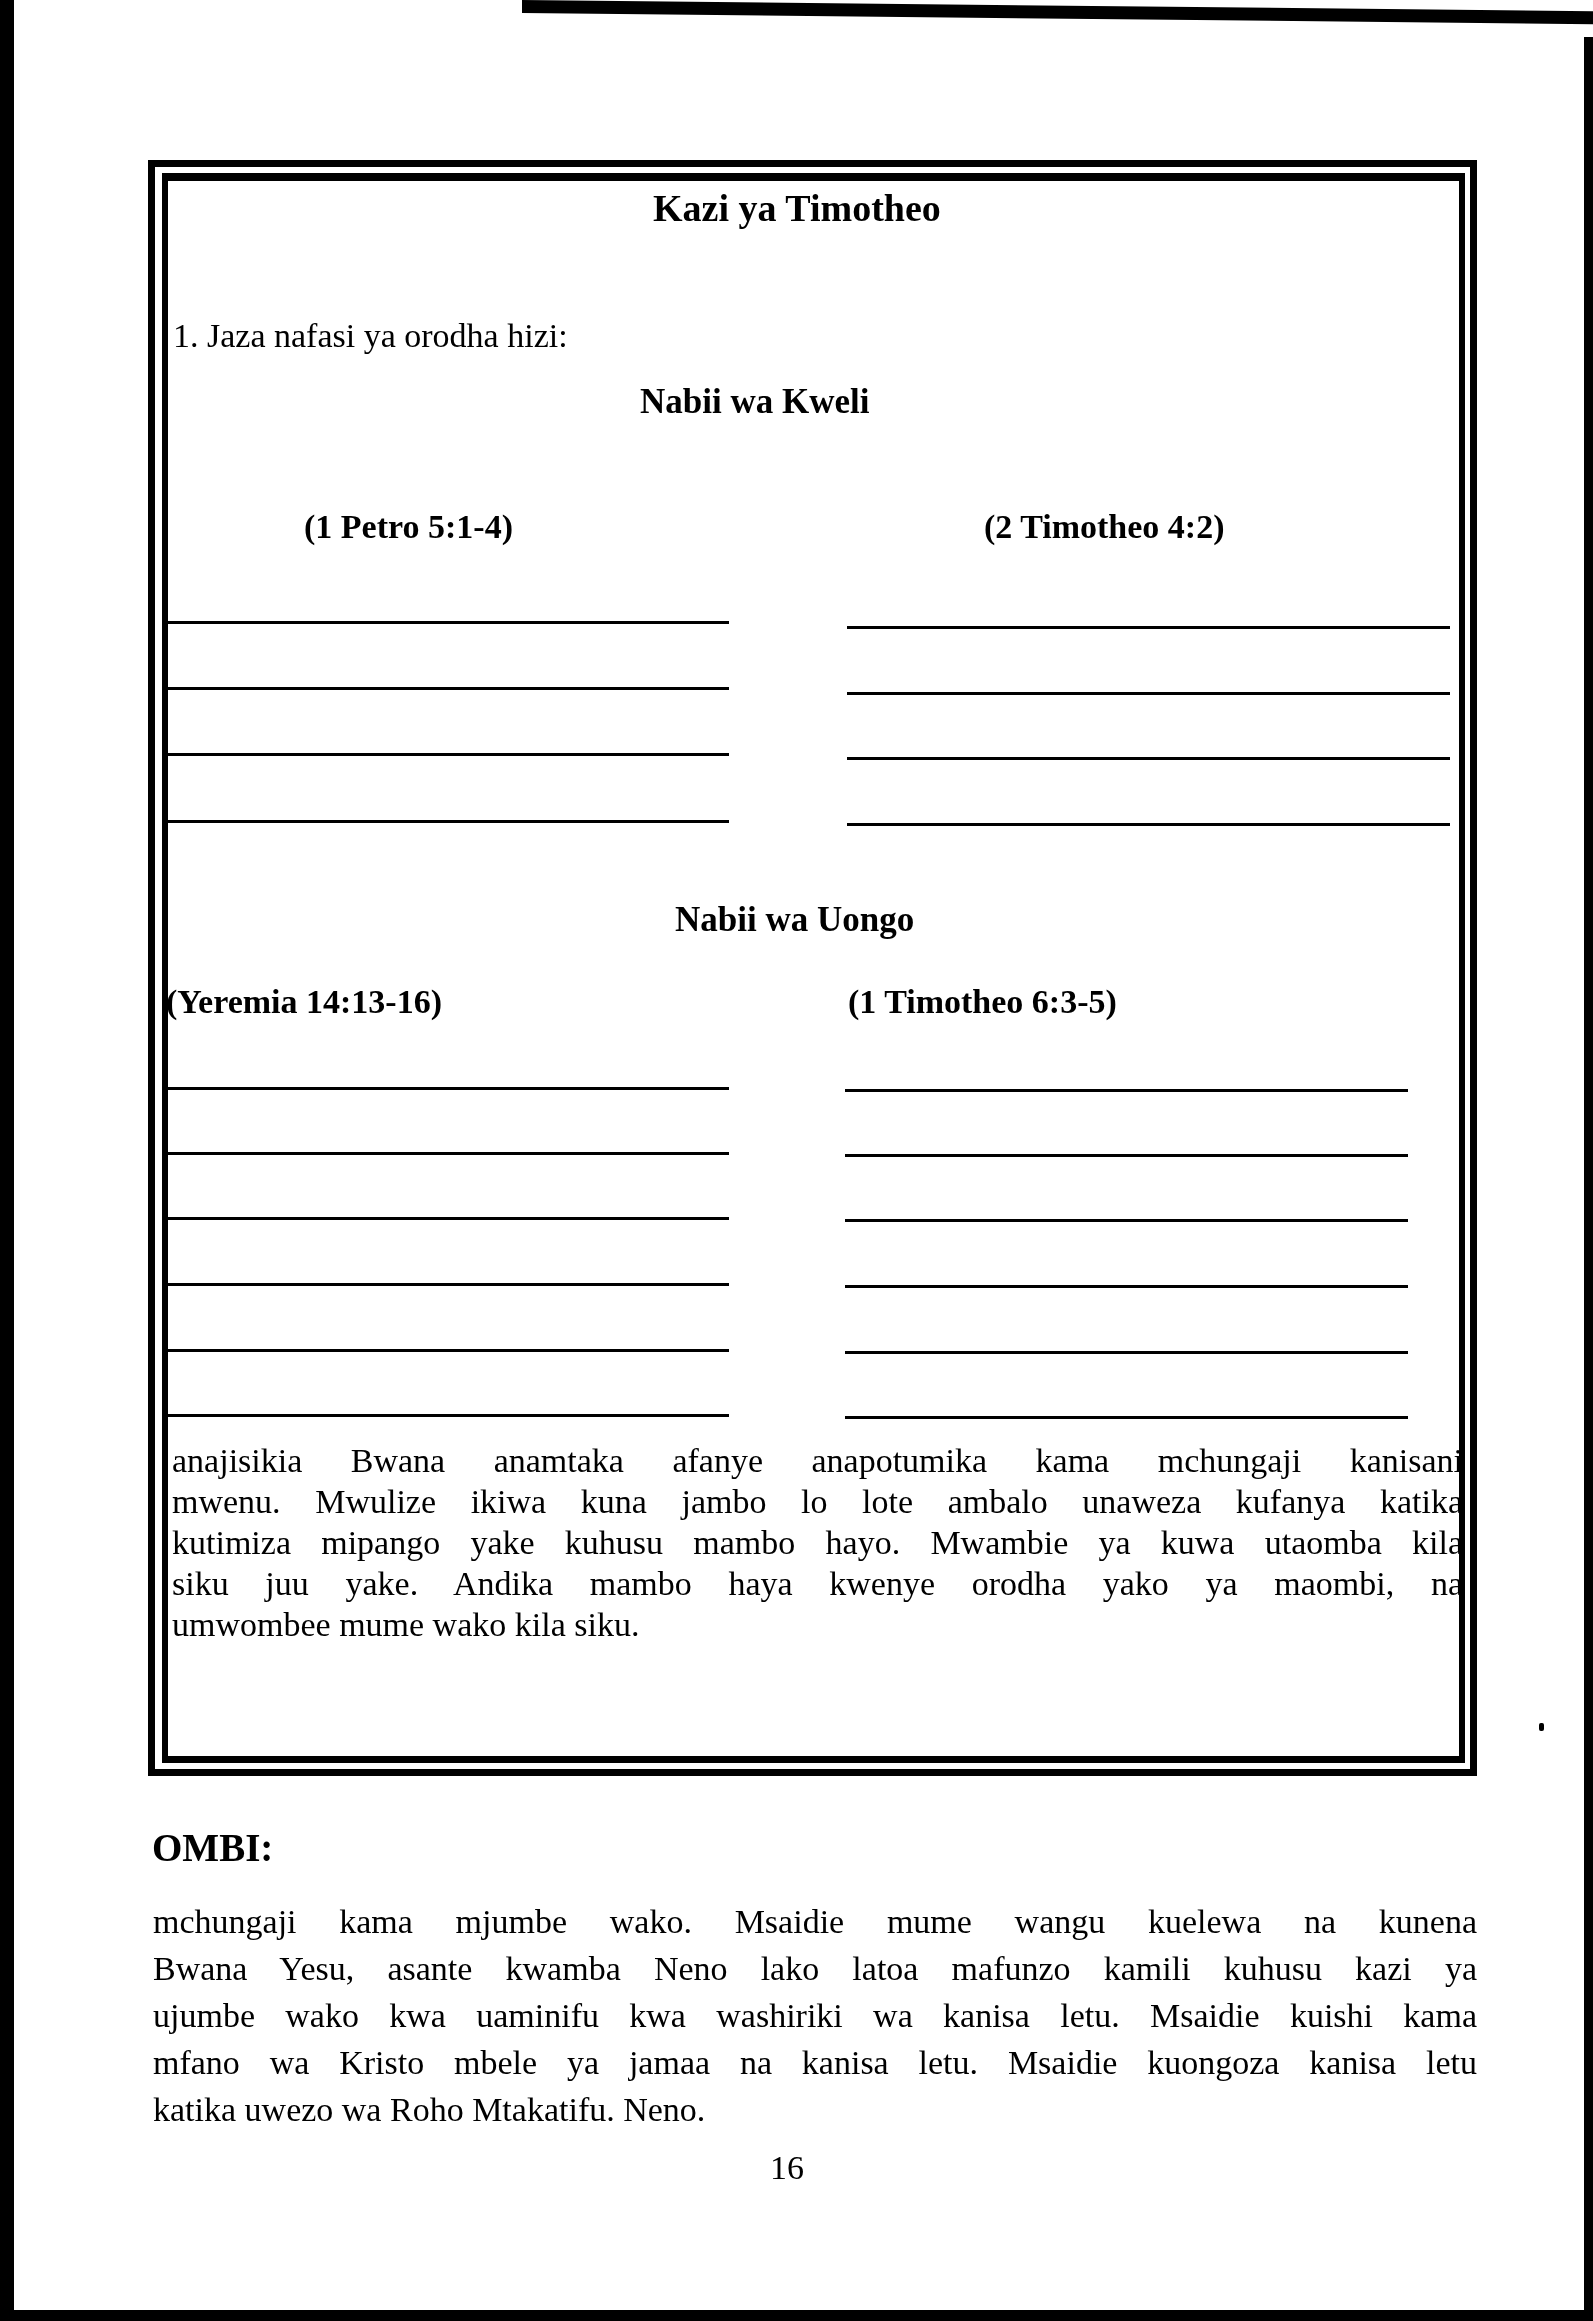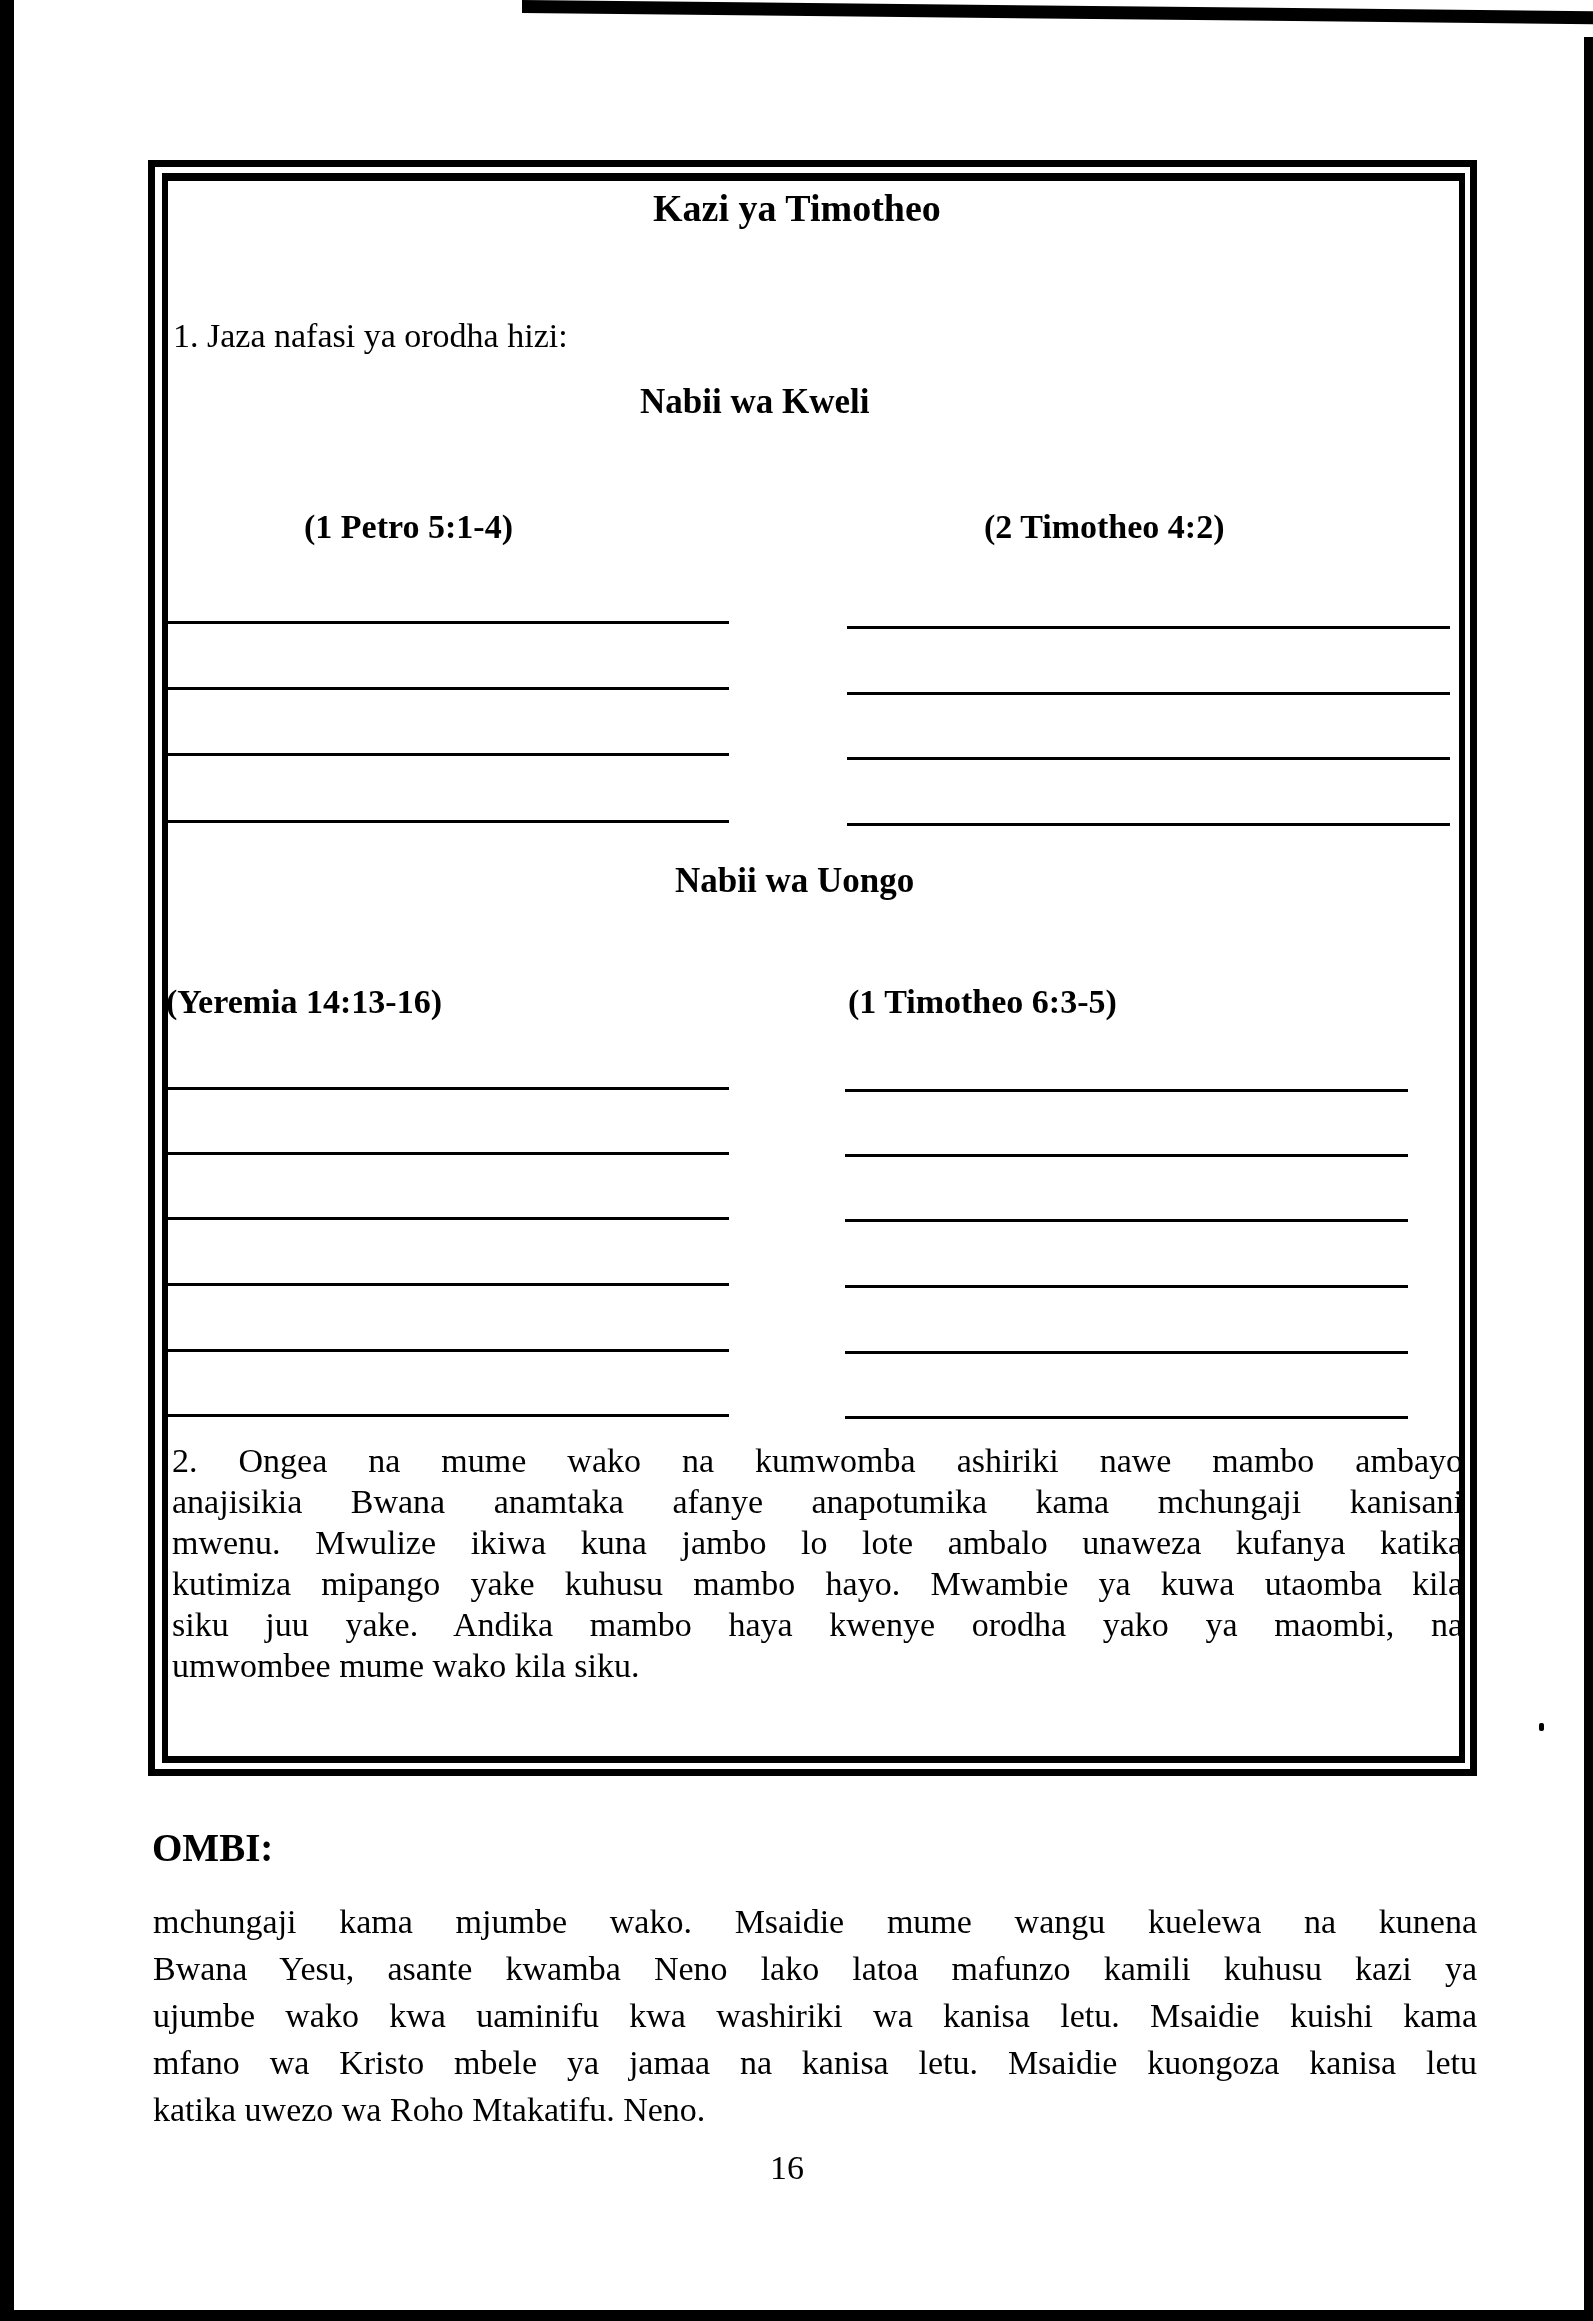--- a/index.html
+++ b/index.html
@@ -55,21 +55,21 @@
   <div class="line" style="left:168px; top:753px; width:561px;"></div>
   <div class="line" style="left:168px; top:820px; width:561px;"></div>
 </div>
 <div>
   <div class="line" style="left:847px; top:626px; width:603px;"></div>
   <div class="line" style="left:847px; top:692px; width:603px;"></div>
   <div class="line" style="left:847px; top:757px; width:603px;"></div>
   <div class="line" style="left:847px; top:823px; width:603px;"></div>
 </div>
 
-<div class="abs subhead" style="left:675px; top:861px;text-align:center;">Nabii wa Uongo</div>
+<div class="abs subhead" style="left:675px; top:900px;text-align:center;">Nabii wa Uongo</div>
 <div class="abs ref" style="left:166px; top:983px;">(Yeremia 14:13-16)</div>
 <div class="abs ref" style="left:848px; top:983px;">(1 Timotheo 6:3-5)</div>
 
 <div>
   <div class="line" style="left:165px; top:1087px; width:564px;"></div>
   <div class="line" style="left:165px; top:1152px; width:564px;"></div>
   <div class="line" style="left:165px; top:1217px; width:564px;"></div>
   <div class="line" style="left:165px; top:1283px; width:564px;"></div>
   <div class="line" style="left:165px; top:1349px; width:564px;"></div>
   <div class="line" style="left:165px; top:1414px; width:564px;"></div>
@@ -77,21 +77,20 @@
 <div>
   <div class="line" style="left:845px; top:1089px; width:563px;"></div>
   <div class="line" style="left:845px; top:1154px; width:563px;"></div>
   <div class="line" style="left:845px; top:1219px; width:563px;"></div>
   <div class="line" style="left:845px; top:1285px; width:563px;"></div>
   <div class="line" style="left:845px; top:1351px; width:563px;"></div>
   <div class="line" style="left:845px; top:1416px; width:563px;"></div>
 </div>
 
 <div class="para" style="top:1440px;">
-  <div>2.  Ongea na mume wako na kumwomba ashiriki nawe mambo ambayo</div>
   <div>anajisikia Bwana anamtaka afanye anapotumika kama mchungaji kanisani</div>
   <div>mwenu.  Mwulize ikiwa kuna jambo lo lote ambalo unaweza kufanya katika</div>
   <div>kutimiza mipango yake kuhusu mambo hayo.  Mwambie ya kuwa utaomba kila</div>
   <div>siku juu yake. Andika mambo haya kwenye orodha yako ya maombi, na</div>
   <div class="last">umwombee mume wako kila siku.</div>
 </div>
 
 <div class="speck" style="left:1539px; top:1723px;"></div>
 
 <div class="abs omb" style="left:152px; top:1825px;">OMBI:</div>

